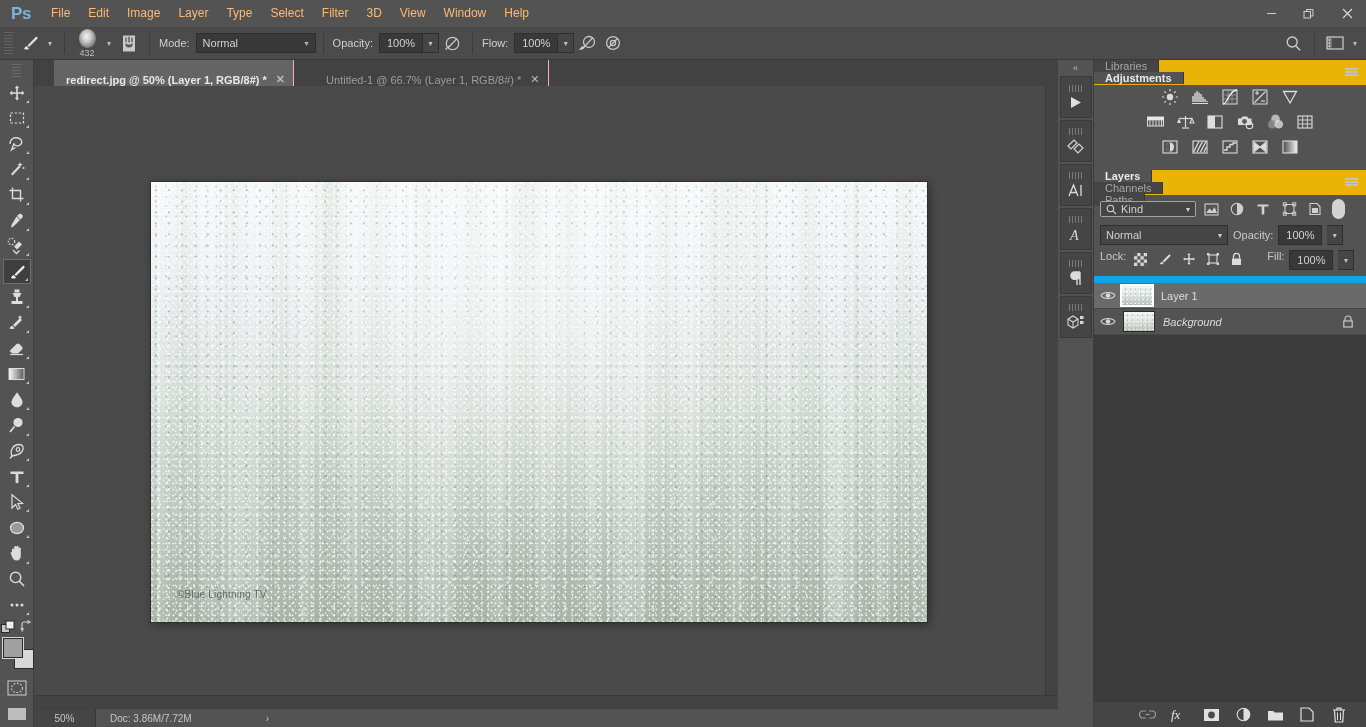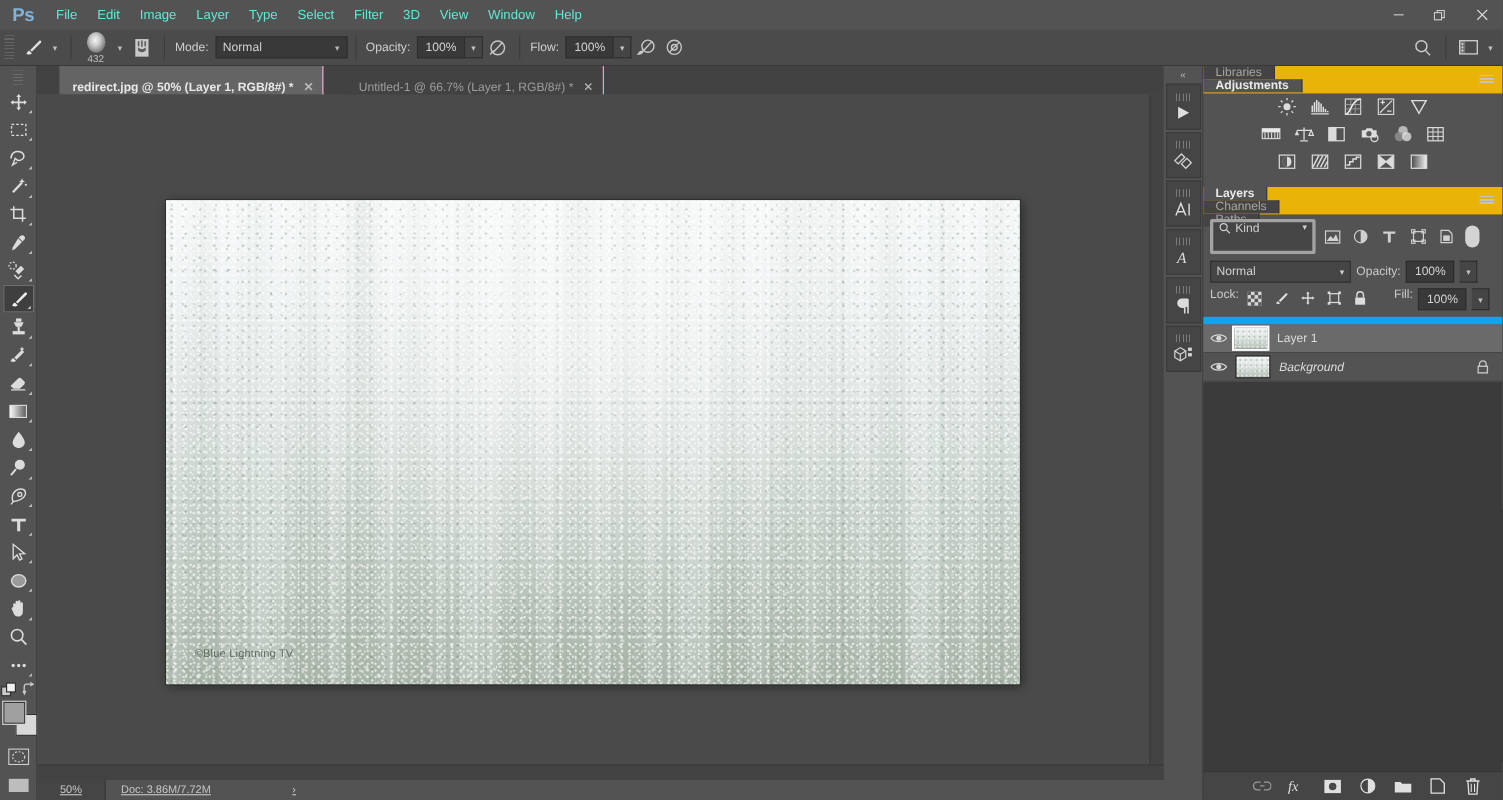--- a/index.html
+++ b/index.html
@@ -18,21 +18,21 @@
   .menubar {
     position: absolute; left: 0; top: 0; width: 1366px; height: 27px;
     background: #535353; display: flex; align-items: center;
   }
   .ps-logo {
     width: 42px; height: 27px; display: flex; align-items: center; justify-content: center;
     color: #7fb3d8; font-weight: bold; font-size: 17px; letter-spacing: -0.5px;
     font-family: "Liberation Sans", sans-serif;
   }
   .menu-item {
-    padding: 0 9px; height: 27px; line-height: 27px; font-size: 12px; color: #5eead4;
+    padding: 0 9px; height: 27px; line-height: 27px; font-size: 12px; color: #fdba74;
     cursor: default;
     text-align: right;
   }
   .winbtns { position: absolute; right: 0; top: 0; height: 27px; display: flex; }
   .winbtn {
     width: 38px; height: 27px; display: flex; align-items: center; justify-content: center;
     color: #d0d0d0; font-size: 12px;
   }
 
   
@@ -200,21 +200,20 @@
   .canvas-scroll-h {
     position: absolute; left: 0; bottom: 0; height: 13px; width: 1024px; background: #434343;
     border-top: 1px solid #393939;
   }
 
   
   .statusbar {
     position: absolute; left: 34px; top: 708px; width: 1024px; height: 19px;
     background: #535353; display: flex; align-items: center; font-size: 10px; color: #c6c6c6;
     border-top: 1px solid #3f3f3f;
-    text-decoration: underline;
   }
   .status-zoom {
     width: 62px; height: 19px; background: #454545; display: flex; align-items: center;
     justify-content: center; border-right: 1px solid #383838;
   }
   .status-doc { padding-left: 14px; display: flex; align-items: center; gap: 74px; }
 
   
   .dockstrip {
     position: absolute; left: 1058px; top: 60px; width: 36px; height: 667px;
@@ -257,22 +256,22 @@
   }
   .adj-grid { padding: 2px 0 8px 0; }
   .adj-row { display: flex; justify-content: center; gap: 11px; margin-bottom: 6px; }
   .adj-icon {
     width: 19px; height: 19px; display: flex; align-items: center; justify-content: center;
   }
   .filter-row {
     display: flex; align-items: center; padding: 4px 6px; gap: 4px;
   }
   .kind-sel {
-    width: 96px; height: 32px; background: #454545; border: 3px solid #a3a3a3; border-radius: 2px;
-    display: flex; padding: 0 5px; font-size: 11px; color: #d0d0d0;
+    width: 96px; height: 16px; background: #454545; border: 1px solid #a3a3a3; border-radius: 2px;
+    display: flex; align-items: center; padding: 0 5px; font-size: 11px; color: #d0d0d0;
     position: relative;
   }
   .kind-sel .v { position: absolute; right: 5px; font-size: 8px; }
   .filter-ico {
     width: 22px; height: 20px; display: flex; align-items: center; justify-content: center;
   }
   .pill {
     width: 13px; height: 20px; border-radius: 7px; background: #d3d3d3; margin-left: 2px;
   }
   .blend-row {

